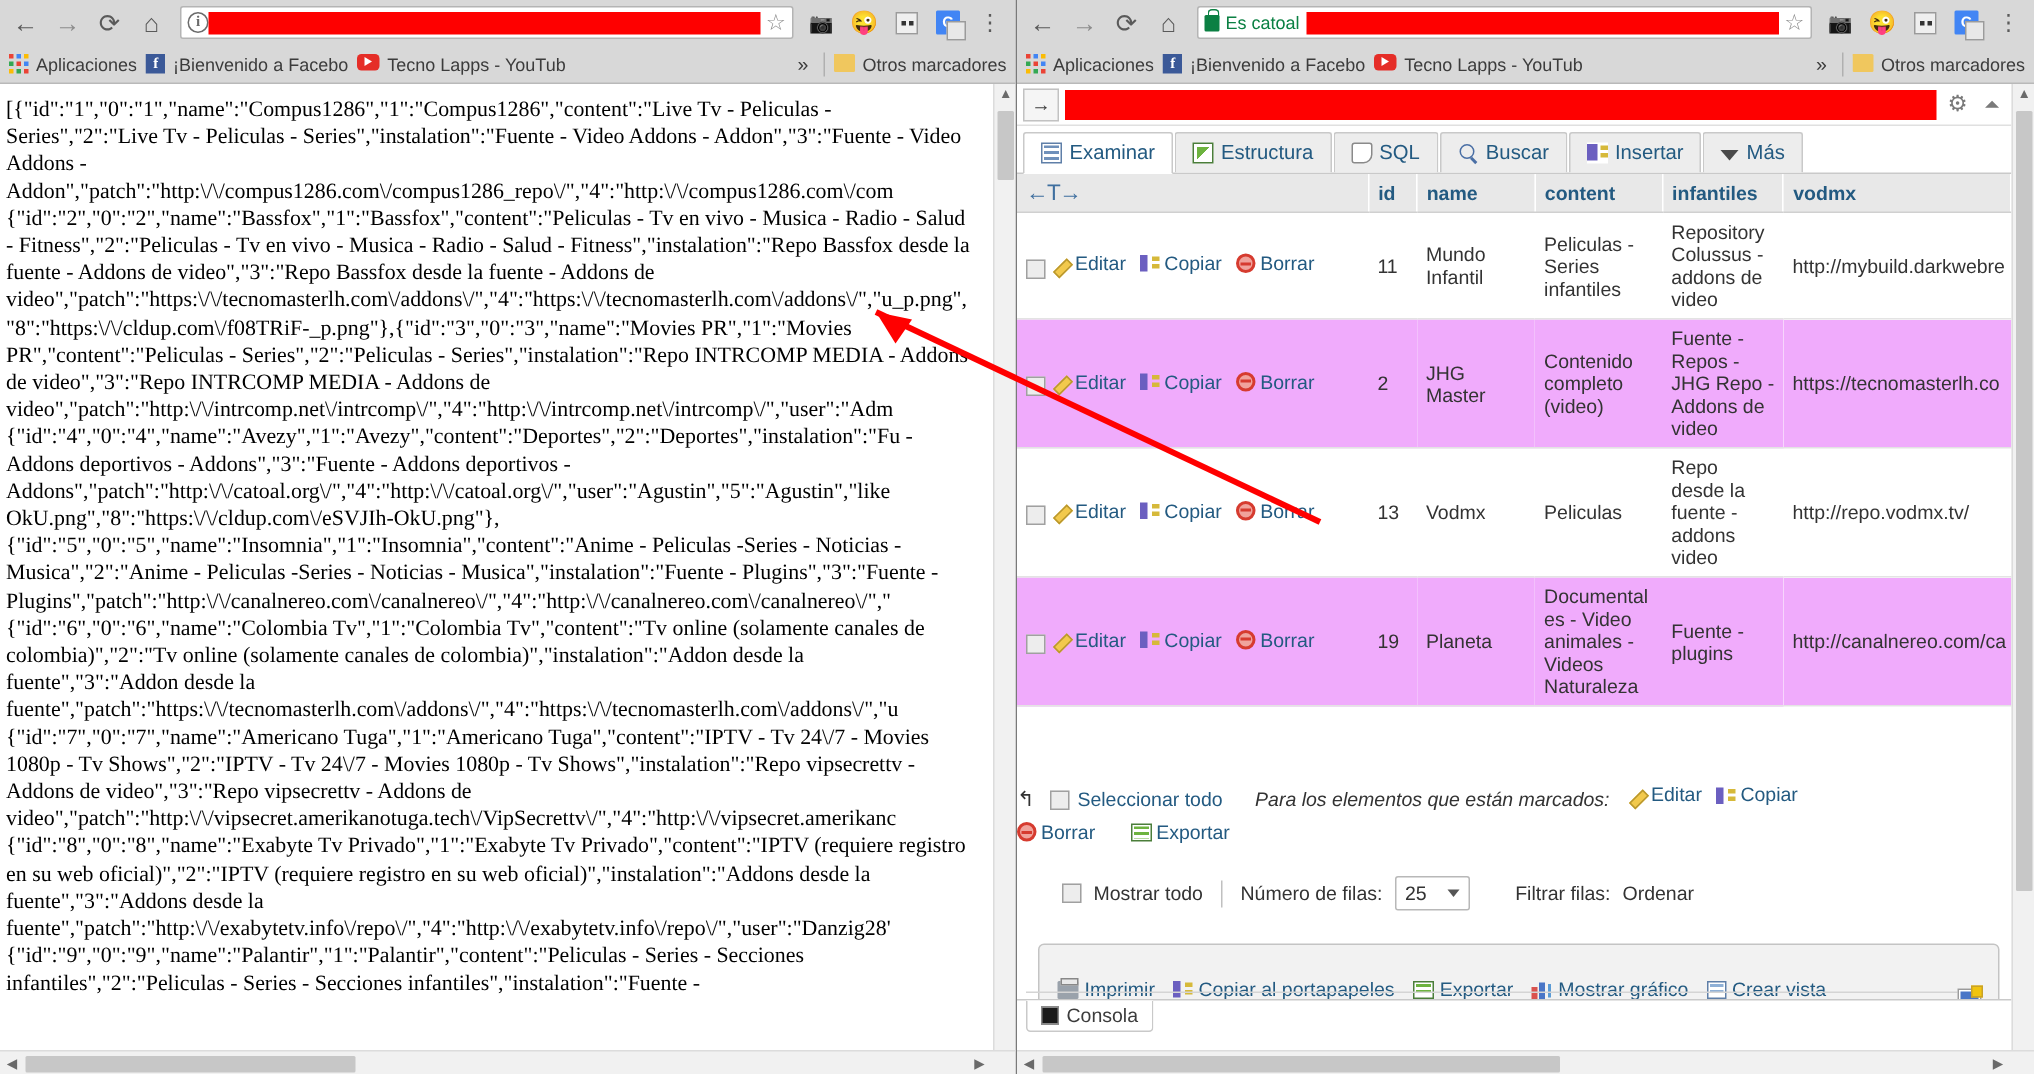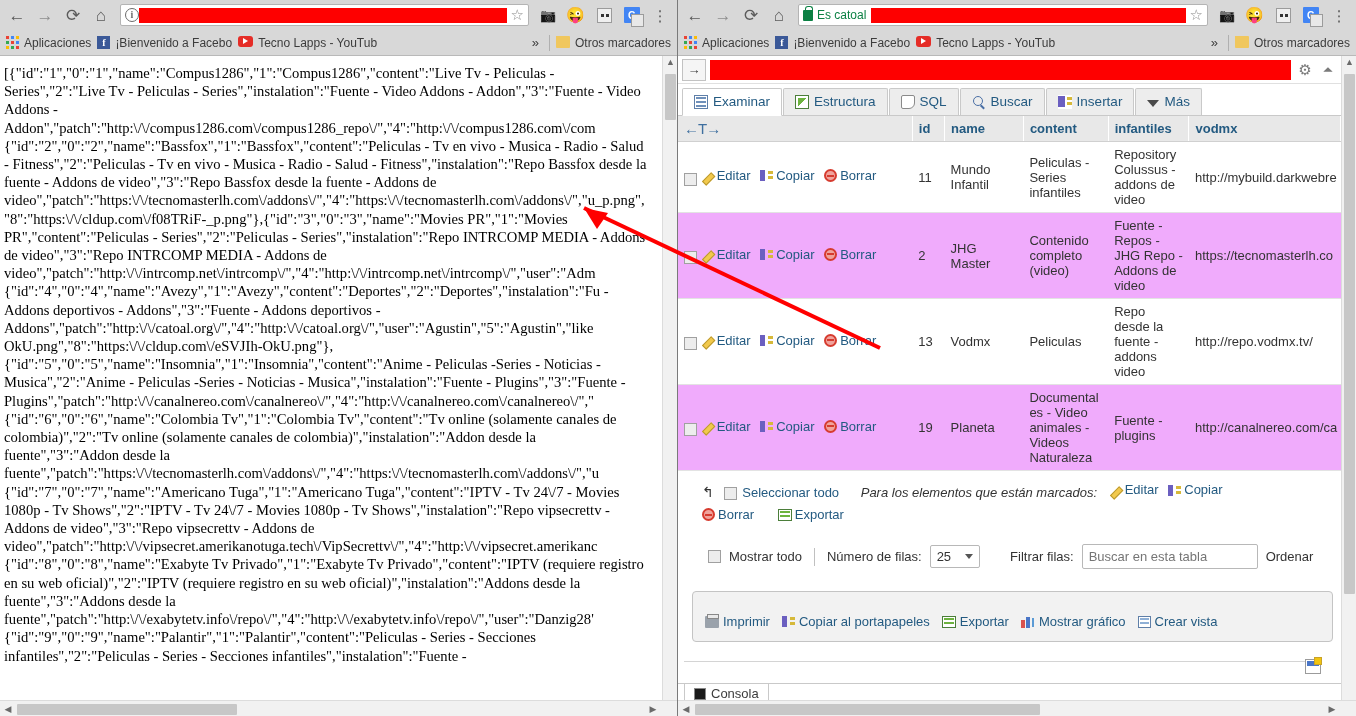--- a/index.html
+++ b/index.html
@@ -182,21 +182,21 @@
   .i-chart { width:14px;height:12px;display:inline-block;position:relative;}
   .i-chart:before{content:"";position:absolute;left:0;bottom:0;width:4px;height:8px;background:#d9534f;}
   .i-chart:after{content:"";position:absolute;left:5px;bottom:0;width:4px;height:11px;background:#4a76c7;
      box-shadow: 5px 0 0 -1px #5b9bd5;}
   .i-view { width:13px;height:12px;display:inline-block;position:relative;background:#fff;border:1px solid #5f7fa8;}
   .i-view:after{content:"";position:absolute;left:1px;top:1px;right:1px;bottom:1px;
      background:repeating-linear-gradient(to bottom,#8fb0d6 0 2px,#fff 2px 4px);}
 
   .sort-head { color:#3f6f9f; font-size: 15px; letter-spacing: -1px; }
 
-  .bulk-bar { padding: 8px 8px 2px 24px; font-size: 13px; color: #333; line-height: 22px; }
+  .bulk-bar { padding: 8px 8px 2px 0; font-size: 13px; color: #333; line-height: 22px; margin-top: 40px; }
   .bulk-bar .up-arrow { display:inline-block; width:18px; color:#333; font-size:14px; }
   .bulk-bar .lbl { color:#235a81; margin: 0 4px 0 2px; }
   .bulk-italic { font-style: italic; color:#333; margin: 0 8px 0 14px; }
 
   .rowsbar { padding: 14px 8px 6px 14px; font-size: 13px; color: #333; display:flex; align-items:center; gap: 8px; white-space: nowrap; margin-left: 16px;}
   .rowsbar .sep { width:1px; height:18px; background:#c0c0c0; margin: 0 4px; }
   .sel-box { border: 1px solid #b8b8b8; background: #fff; padding: 3px 6px; font-size:13px; display:inline-flex; align-items:center; gap:14px; border-radius:2px;}
   .sel-box .caret { width:0;height:0;border-left:4px solid transparent;border-right:4px solid transparent;border-top:5px solid #555;}
   .filter-input { border: 1px solid #b8b8b8; padding: 4px 6px; font-size:13px; width: 176px; border-radius:2px; color:#9a9a9a;}
 
@@ -210,21 +210,21 @@
   }
   .op-links { display: flex; align-items: center; gap: 12px; font-size: 13px; }
   .op-links a { color: #235a81; display: inline-flex; align-items: center; gap: 4px; text-decoration: none; }
 
   .note-icon { position:absolute; right:20px; bottom:26px; width:16px; height:15px; background:#fff;
                border:1px solid #9b9b9b; }
   .note-icon:before{content:"";position:absolute;left:1px;top:1px;right:1px;height:5px;background:#4a76c7;}
   .note-icon:after{content:"";position:absolute;right:-2px;top:-3px;width:6px;height:6px;background:#f1c40f;border:1px solid #c9a227;}
 
   .console-bar {
-    position:absolute; left:0; right:15px; bottom:16px; height:17px; border-top:1px solid #c9c9c9;
+    position:absolute; left:0; right:15px; bottom:16px; height:34px; border-top:1px solid #c9c9c9;
     background:#fff;
   }
   .console-tab {
     position:absolute; left:6px; top:0; display:flex; align-items:center; gap:5px;
     padding: 2px 9px 3px; background:#fff; border:1px solid #c9c9c9; border-top:none;
     font-size:13px; color:#3c3c3c; border-radius: 0 0 3px 3px;
   }
   .console-sq { width:12px;height:12px;background:#1a1a1a;border:1px solid #888;display:inline-block; }
 
   .divider-line { position:absolute; left:6px; right:20px; bottom:38px; height:1px; background:#d4d4d4; }
@@ -566,21 +566,20 @@
         <div class="rowsbar">
           <span class="chk"></span>
           <span>Mostrar todo</span>
           <span class="sep"></span>
           <span>Número de filas:</span>
           <span class="sel-box">
             <span>25</span>
             <span class="caret"></span>
           </span>
           <span style="margin-left:22px">Filtrar filas:</span>
-          <input class="filter-input" type="text" placeholder="Buscar en esta tabla" style="">
           <span>Ordenar</span>
         </div>
 
         <div class="fieldset">
           <div class="op-links">
             <a>
                 <i class="i-print"></i>
                 <span>Imprimir</span>
               </a>
             <a>

